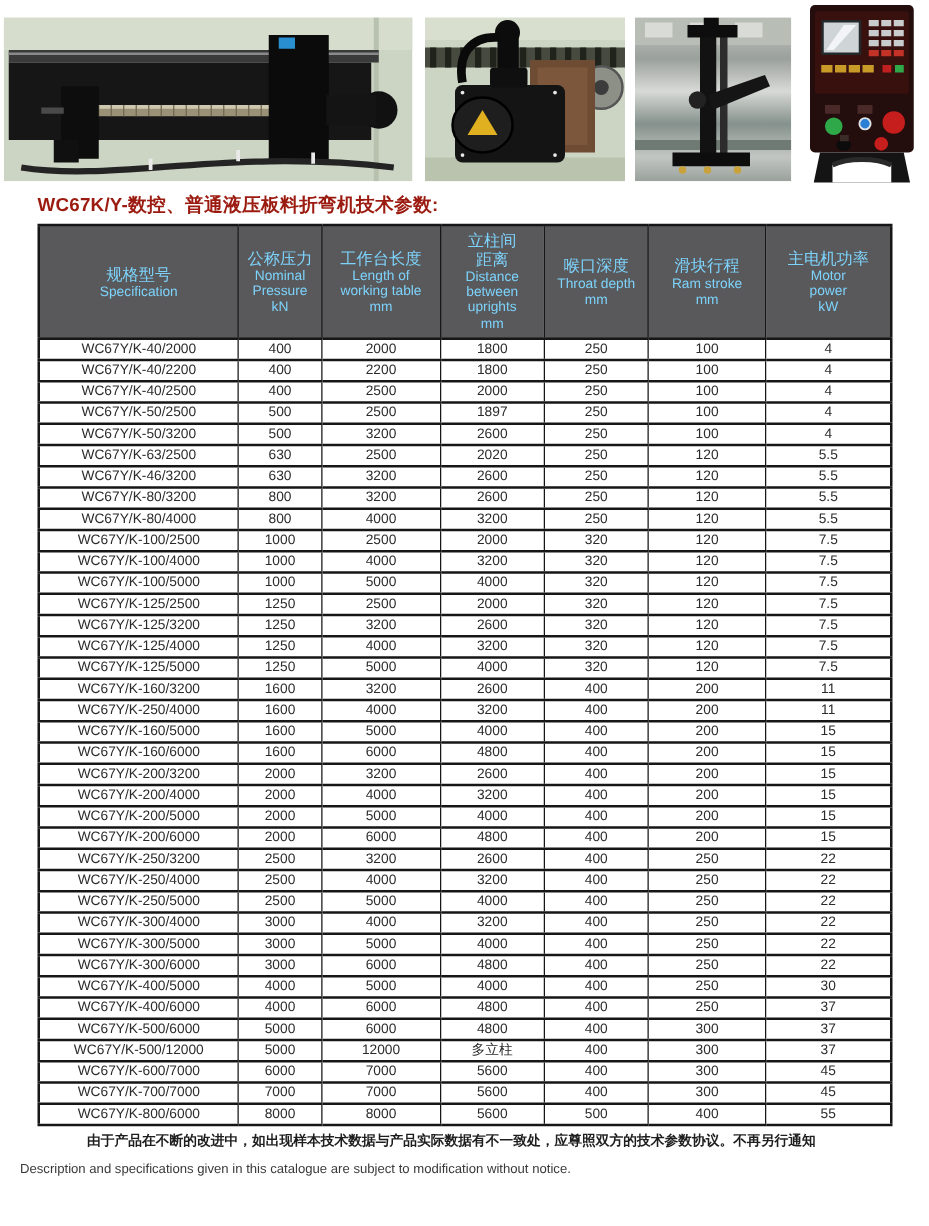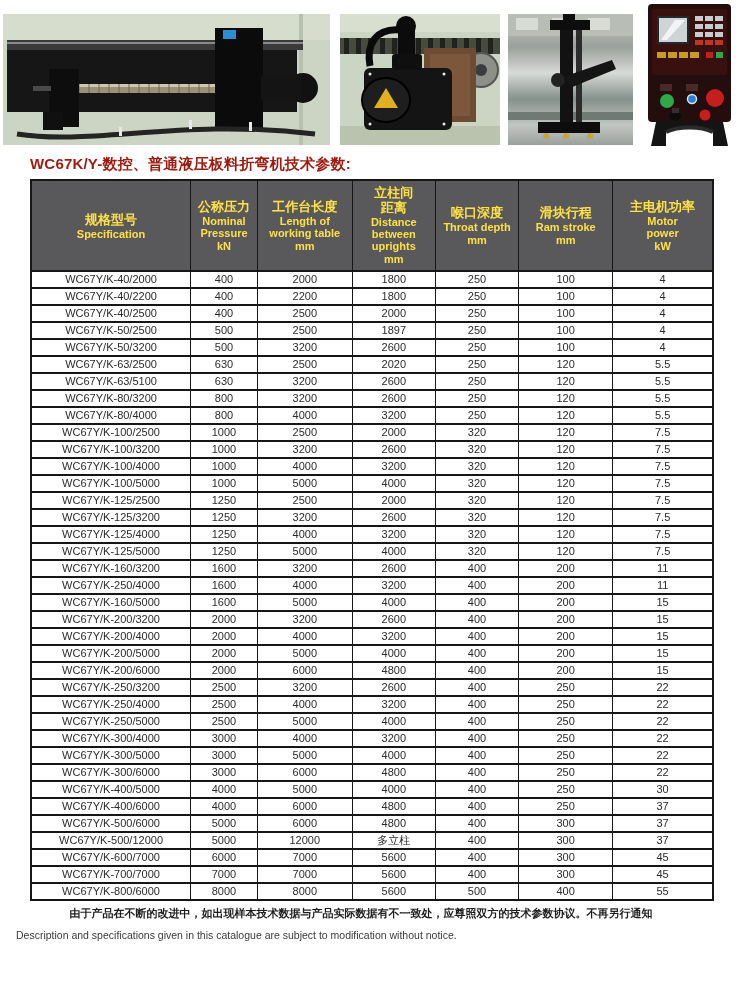--- a/index.html
+++ b/index.html
@@ -37,21 +37,21 @@
     border-collapse:collapse;table-layout:fixed;
     width:684px;margin-left:30px;
     border:2px solid var(--border-color);
   }
   table.spec th,table.spec td{
     border:1px solid var(--border-color);
     border-top-width:2px;border-bottom-width:2px;
     text-align:center;vertical-align:middle;padding:0;
   }
   table.spec thead th{
-    background:var(--header-bg);color:#fde047;font-weight:bold;
+    background:var(--header-bg);color:#7dd3fc;font-weight:normal;
     padding:4px 2px;height:76px;
   }
   .th-cn{font-size:13px;line-height:15px;white-space:pre-line;}
   .th-en{font-size:11px;line-height:12px;white-space:pre-line;margin-top:1px;}
   .th-unit{font-size:11px;line-height:13px;margin-top:1px;min-height:0;}
   th.col-spec .th-cn{margin-bottom:0;}
   table.spec td{
     height:15.6px;font-size:11px;line-height:15px;color:#2b2b2b;
     background:#fff;overflow:hidden;white-space:nowrap;
   }
@@ -355,21 +355,21 @@
         <tr>
           <td>WC67Y/K-63/2500</td>
           <td>630</td>
           <td>2500</td>
           <td>2020</td>
           <td>250</td>
           <td>120</td>
           <td>5.5</td>
         </tr>
         <tr>
-          <td>WC67Y/K-63/5100</td>
+          <td>WC67Y/K-46/3200</td>
           <td>630</td>
           <td>3200</td>
           <td>2600</td>
           <td>250</td>
           <td>120</td>
           <td>5.5</td>
         </tr>
         <tr>
           <td>WC67Y/K-80/3200</td>
           <td>800</td>
@@ -391,65 +391,56 @@
         <tr>
           <td>WC67Y/K-100/2500</td>
           <td>1000</td>
           <td>2500</td>
           <td>2000</td>
           <td>320</td>
           <td>120</td>
           <td>7.5</td>
         </tr>
         <tr>
-          <td>WC67Y/K-100/3200</td>
+          <td>WC67Y/K-100/4000</td>
           <td>1000</td>
+          <td>4000</td>
+          <td>3200</td>
+          <td>320</td>
+          <td>120</td>
+          <td>7.5</td>
+        </tr>
+        <tr>
+          <td>WC67Y/K-100/5000</td>
+          <td>1000</td>
+          <td>5000</td>
+          <td>4000</td>
+          <td>320</td>
+          <td>120</td>
+          <td>7.5</td>
+        </tr>
+        <tr>
+          <td>WC67Y/K-125/2500</td>
+          <td>1250</td>
+          <td>2500</td>
+          <td>2000</td>
+          <td>320</td>
+          <td>120</td>
+          <td>7.5</td>
+        </tr>
+        <tr>
+          <td>WC67Y/K-125/3200</td>
+          <td>1250</td>
           <td>3200</td>
           <td>2600</td>
           <td>320</td>
           <td>120</td>
           <td>7.5</td>
         </tr>
         <tr>
-          <td>WC67Y/K-100/4000</td>
-          <td>1000</td>
-          <td>4000</td>
-          <td>3200</td>
-          <td>320</td>
-          <td>120</td>
-          <td>7.5</td>
-        </tr>
-        <tr>
-          <td>WC67Y/K-100/5000</td>
-          <td>1000</td>
-          <td>5000</td>
-          <td>4000</td>
-          <td>320</td>
-          <td>120</td>
-          <td>7.5</td>
-        </tr>
-        <tr>
-          <td>WC67Y/K-125/2500</td>
-          <td>1250</td>
-          <td>2500</td>
-          <td>2000</td>
-          <td>320</td>
-          <td>120</td>
-          <td>7.5</td>
-        </tr>
-        <tr>
-          <td>WC67Y/K-125/3200</td>
-          <td>1250</td>
-          <td>3200</td>
-          <td>2600</td>
-          <td>320</td>
-          <td>120</td>
-          <td>7.5</td>
-        </tr>
-        <tr>
           <td>WC67Y/K-125/4000</td>
           <td>1250</td>
           <td>4000</td>
           <td>3200</td>
           <td>320</td>
           <td>120</td>
           <td>7.5</td>
         </tr>
         <tr>
           <td>WC67Y/K-125/5000</td>
@@ -476,20 +467,29 @@
           <td>3200</td>
           <td>400</td>
           <td>200</td>
           <td>11</td>
         </tr>
         <tr>
           <td>WC67Y/K-160/5000</td>
           <td>1600</td>
           <td>5000</td>
           <td>4000</td>
+          <td>400</td>
+          <td>200</td>
+          <td>15</td>
+        </tr>
+        <tr>
+          <td>WC67Y/K-160/6000</td>
+          <td>1600</td>
+          <td>6000</td>
+          <td>4800</td>
           <td>400</td>
           <td>200</td>
           <td>15</td>
         </tr>
         <tr>
           <td>WC67Y/K-200/3200</td>
           <td>2000</td>
           <td>3200</td>
           <td>2600</td>
           <td>400</td>

